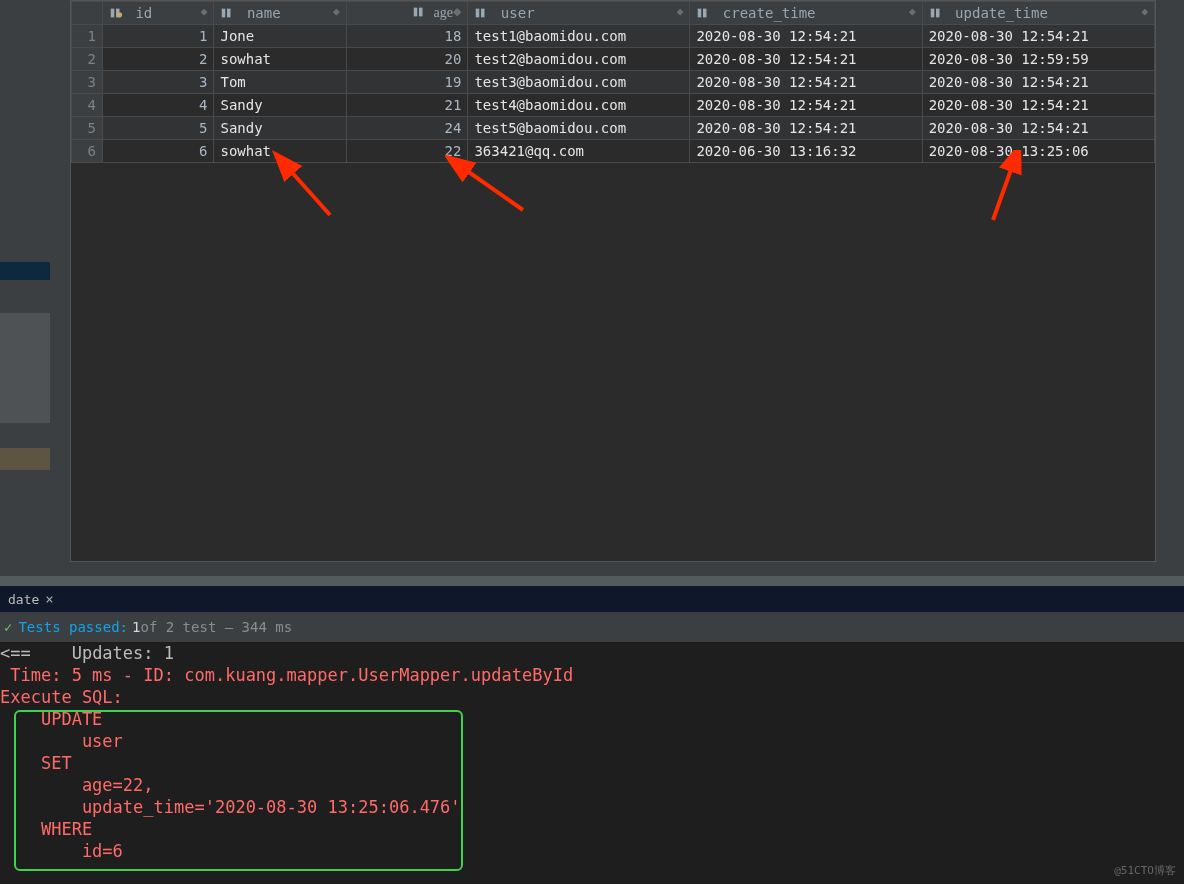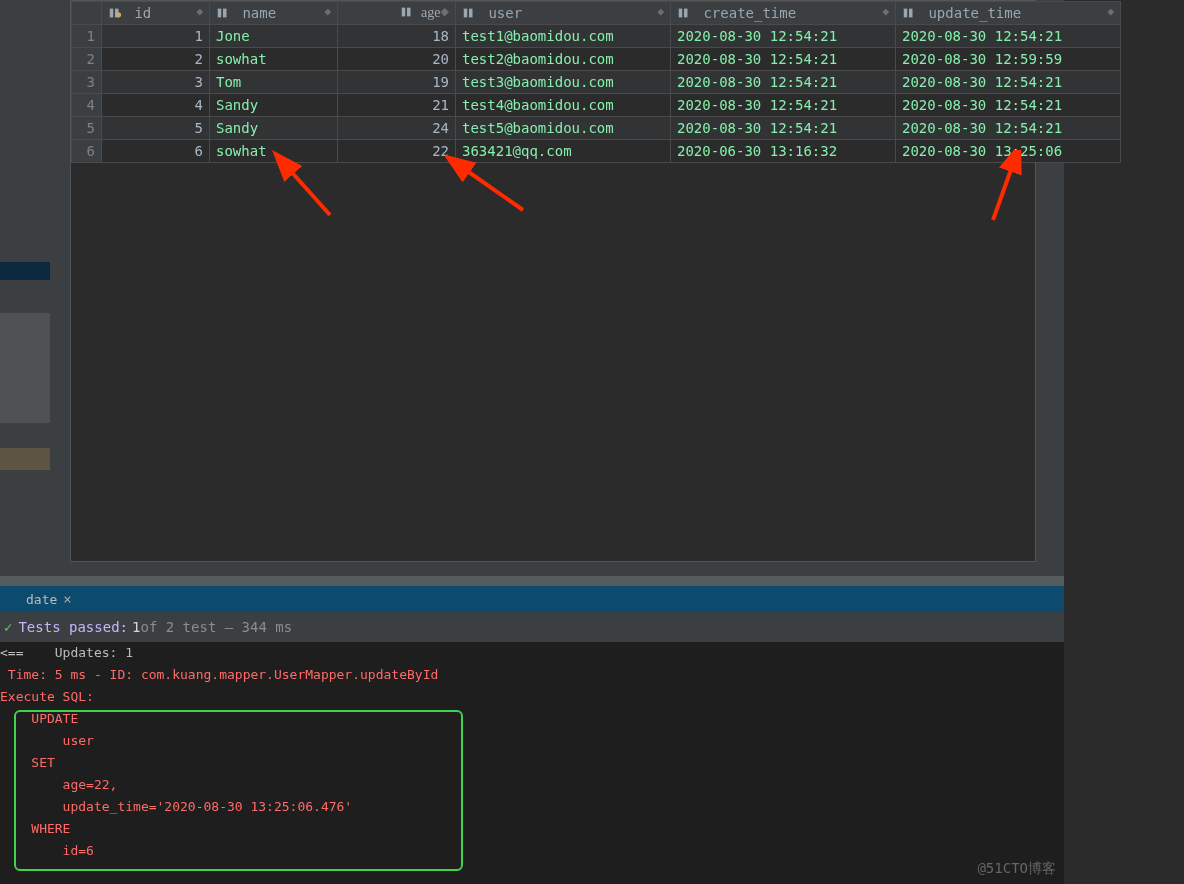--- a/index.html
+++ b/index.html
@@ -1,16 +1,16 @@
 <!DOCTYPE html>
 <html><head>
 <meta charset="utf-8">
 <style>
   html,body{margin:0;padding:0;width:1184px;height:884px;background:#2b2b2b;font-family:Menlo,Consolas,monospace;font-size:14px;color:#a9b7c6;overflow:hidden;}
-  .root{position:relative;width:1064px;height:884px;background:#3c3f41;}
+  .root{position:relative;width:1184px;height:884px;background:#3c3f41;}
   
   .sidebar{position:absolute;left:0;top:0;width:50px;height:590px;background:#3c3f41;}
   .sb-blue{position:absolute;left:0;top:262px;width:50px;height:18px;background:#0d293e;}
   .sb-block{position:absolute;left:0;top:313px;width:50px;height:110px;background:#4e5254;}
   .sb-text{position:absolute;left:0;top:396px;width:50px;text-align:left;font-size:13px;color:#bbbbbb;padding-left:3px;}
   .sb-tan{position:absolute;left:0;top:448px;width:50px;height:22px;background:#5d5442;}
   
   .grid-wrap{position:absolute;left:70px;top:0;right:28px;height:560px;background:#2b2b2b;border:1px solid #555;}
   .grid{width:100%;border-collapse:collapse;table-layout:fixed;}
   .grid col.rownum{width:30px;}
@@ -22,37 +22,37 @@
   .grid col.update{width:225px;}
   .grid th,.grid td{height:22px;padding:0 6px;border:1px solid #4a4a4a;white-space:nowrap;overflow:hidden;}
   .grid th{background:#3c3f41;color:#9aa7b0;font-weight:normal;text-align:left;position:relative;}
   .grid th.rownum,.grid td.rownum{background:#3c3f41;color:#808080;text-align:right;width:30px;}
   .grid th .sort{float:right;color:#6e6e6e;font-size:11px;}
   .grid th .hicon{display:inline-block;width:14px;height:14px;margin-right:4px;vertical-align:-2px;}
   .grid td{background:#2b2b2b;}
   .grid tr:nth-child(odd) td{background:#313335;}
   .grid tr:nth-child(odd) td.rownum{background:#3c3f41;}
   .grid td.num{text-align:right;}
-  .grid td.txt{color:#86efac;}
+  .grid td.txt{color:#e5e5e5;}
   
   .arrow{position:absolute;pointer-events:none;}
   
   .divider{position:absolute;left:0;top:576px;right:0;height:10px;background:#555a5c;}
-  .tabbar{position:absolute;left:0;top:586px;right:0;height:26px;background:#0c4a6e;display:flex;align-items:center;padding-left:18px;}
+  .tabbar{position:absolute;left:0;top:586px;right:0;height:26px;background:#0f172a;display:flex;align-items:center;padding-left:0;}
   .tab{display:flex;align-items:center;height:22px;padding:0 4px 0 8px;color:#bbbbbb;font-size:13px;}
   .tab .close{margin-left:6px;color:#aaaaaa;font-size:14px;}
   .statusline{position:absolute;left:0;top:612px;right:0;height:30px;background:#3c3f41;display:flex;align-items:center;color:#8c8c8c;font-size:14px;border-bottom:1px solid #555;}
   .statusline .ok{color:#6fbf73;margin:0 6px 0 4px;font-size:14px;}
-  .statusline .passed{color:#c4b5fd;margin-right:4px;}
+  .statusline .passed{color:#0ea5e9;margin-right:4px;}
   .statusline .count{color:#d6d6d6;}
-  .console{position:absolute;left:0;top:642px;right:0;bottom:0;background:#1e1e1e;padding:0 6px 6px 0;font-size:13px;line-height:22px;white-space:pre;color:#bbbbbb;}
+  .console{position:absolute;left:0;top:642px;right:0;bottom:0;background:#1e1e1e;padding:0 6px 6px 0;font-size:17px;line-height:22px;white-space:pre;color:#bbbbbb;}
   .console .red{color:#ff6b68;}
   .console .gray{color:#bbbbbb;}
   .sqlbox{position:absolute;left:14px;top:710px;width:445px;height:157px;border:2px solid #3fd24c;border-radius:6px;pointer-events:none;}
-  .watermark{position:absolute;right:8px;bottom:6px;font-size:14px;color:#666;}
+  .watermark{position:absolute;right:8px;bottom:6px;font-size:11px;color:#666;}
   
   .key-ico{fill:#c9a86a;}
   .col-ico{fill:#9aa7b0;}
 </style>
 </head>
 <body>
 
 <div class="root">
 
   <div class="sidebar">

